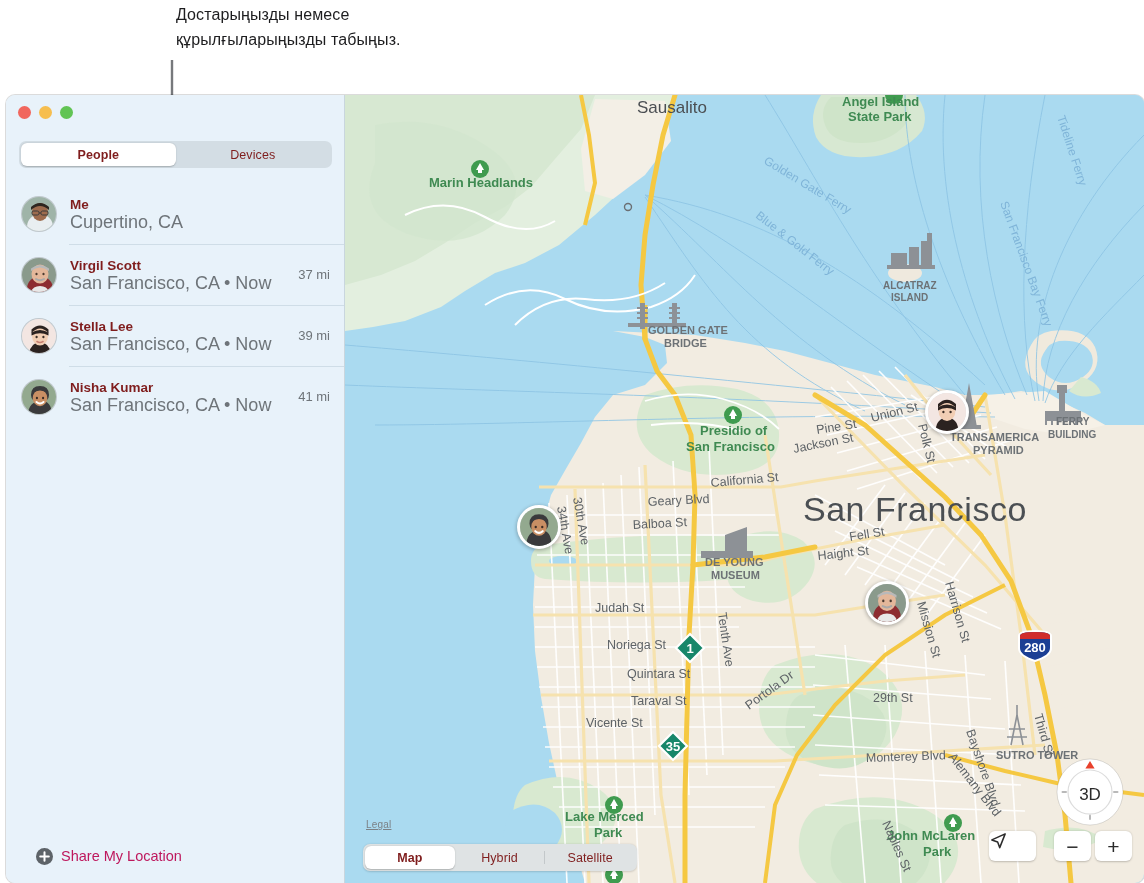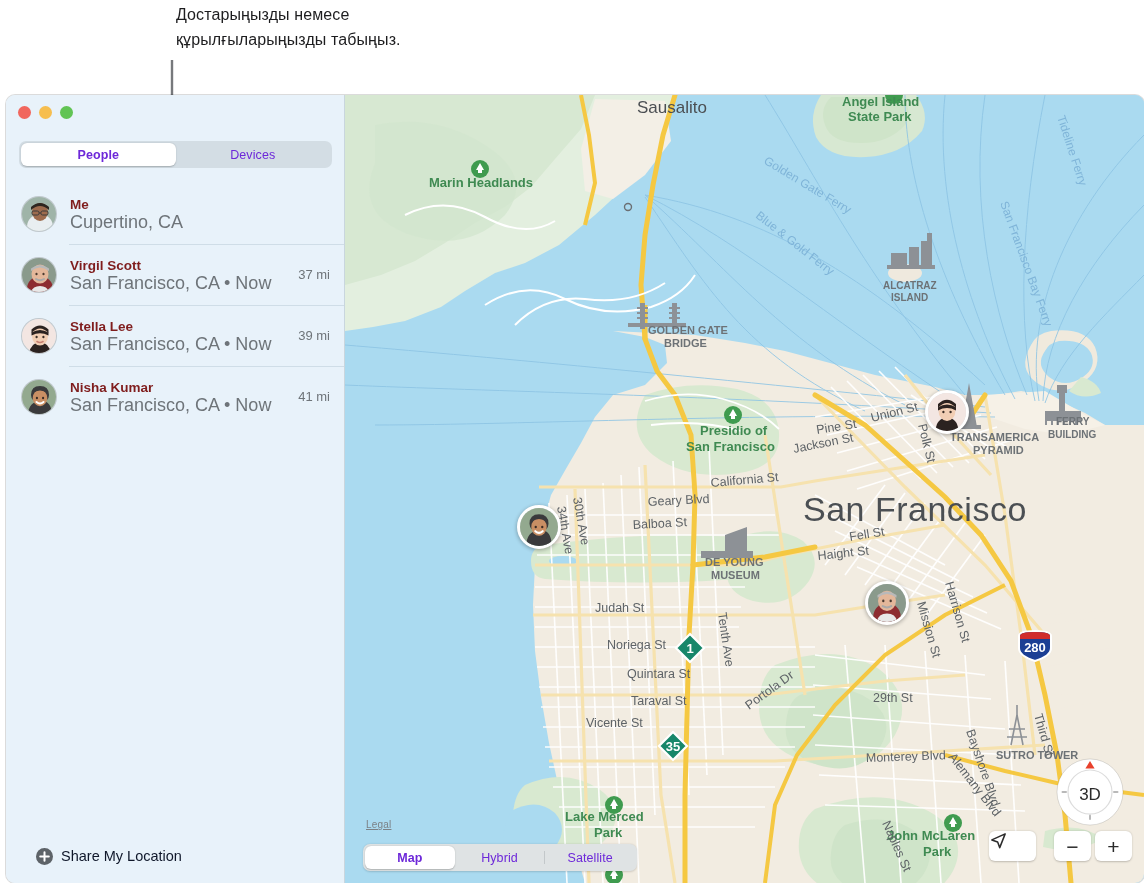--- a/index.html
+++ b/index.html
@@ -47,21 +47,21 @@
 
   .segment {
     position: absolute; left: 13px; top: 46px;
     width: 313px; height: 27px;
     background: #d3dde4;
     border-radius: 7px;
     display: flex; padding: 2px;
   }
   .seg-btn {
     flex: 1; display: flex; align-items: center; justify-content: center;
-    font-size: 12.5px; color: #6d28d9; border-radius: 6px;
+    font-size: 12.5px; color: #7f1d1d; border-radius: 6px;
     letter-spacing: .1px;
   }
   .seg-btn.active {
     background: #ffffff; font-weight: bold;
     box-shadow: 0 .5px 1.5px rgba(0,0,0,.22);
   }
 
   .people-list { position: absolute; left: 0; top: 88px; right: 0; }
   .person {
     position: relative; display: flex; align-items: center;
@@ -78,21 +78,21 @@
   }
   .p-info { flex: 1 1 auto; margin-left: 13px; min-width: 0; }
   .p-name { font-size: 13.5px; font-weight: bold; color: #7f1d1d; line-height: 17px; }
   .p-sub  { font-size: 18px; color: #6e7479; line-height: 17px; margin-top: 1px; }
   .p-dist { font-size: 13px; color: #6e7479; white-space: nowrap; margin-left: 8px; }
 
   .share-row {
     position: absolute; left: 0; bottom: 0; width: 339px; height: 54px;
     display: flex; align-items: center; padding-left: 30px; gap: 8px;
   }
-  .share-label { font-size: 14.5px; color: #0f172a; }
+  .share-label { font-size: 14.5px; color: #be185d; }
 
   
   .map {
     position: absolute; left: 339px; top: 0;
     width: 799px; height: 788px;
     background: #aadaf0;
     overflow: hidden;
   }
   .map svg { position: absolute; left: 0; top: 0; }
 

